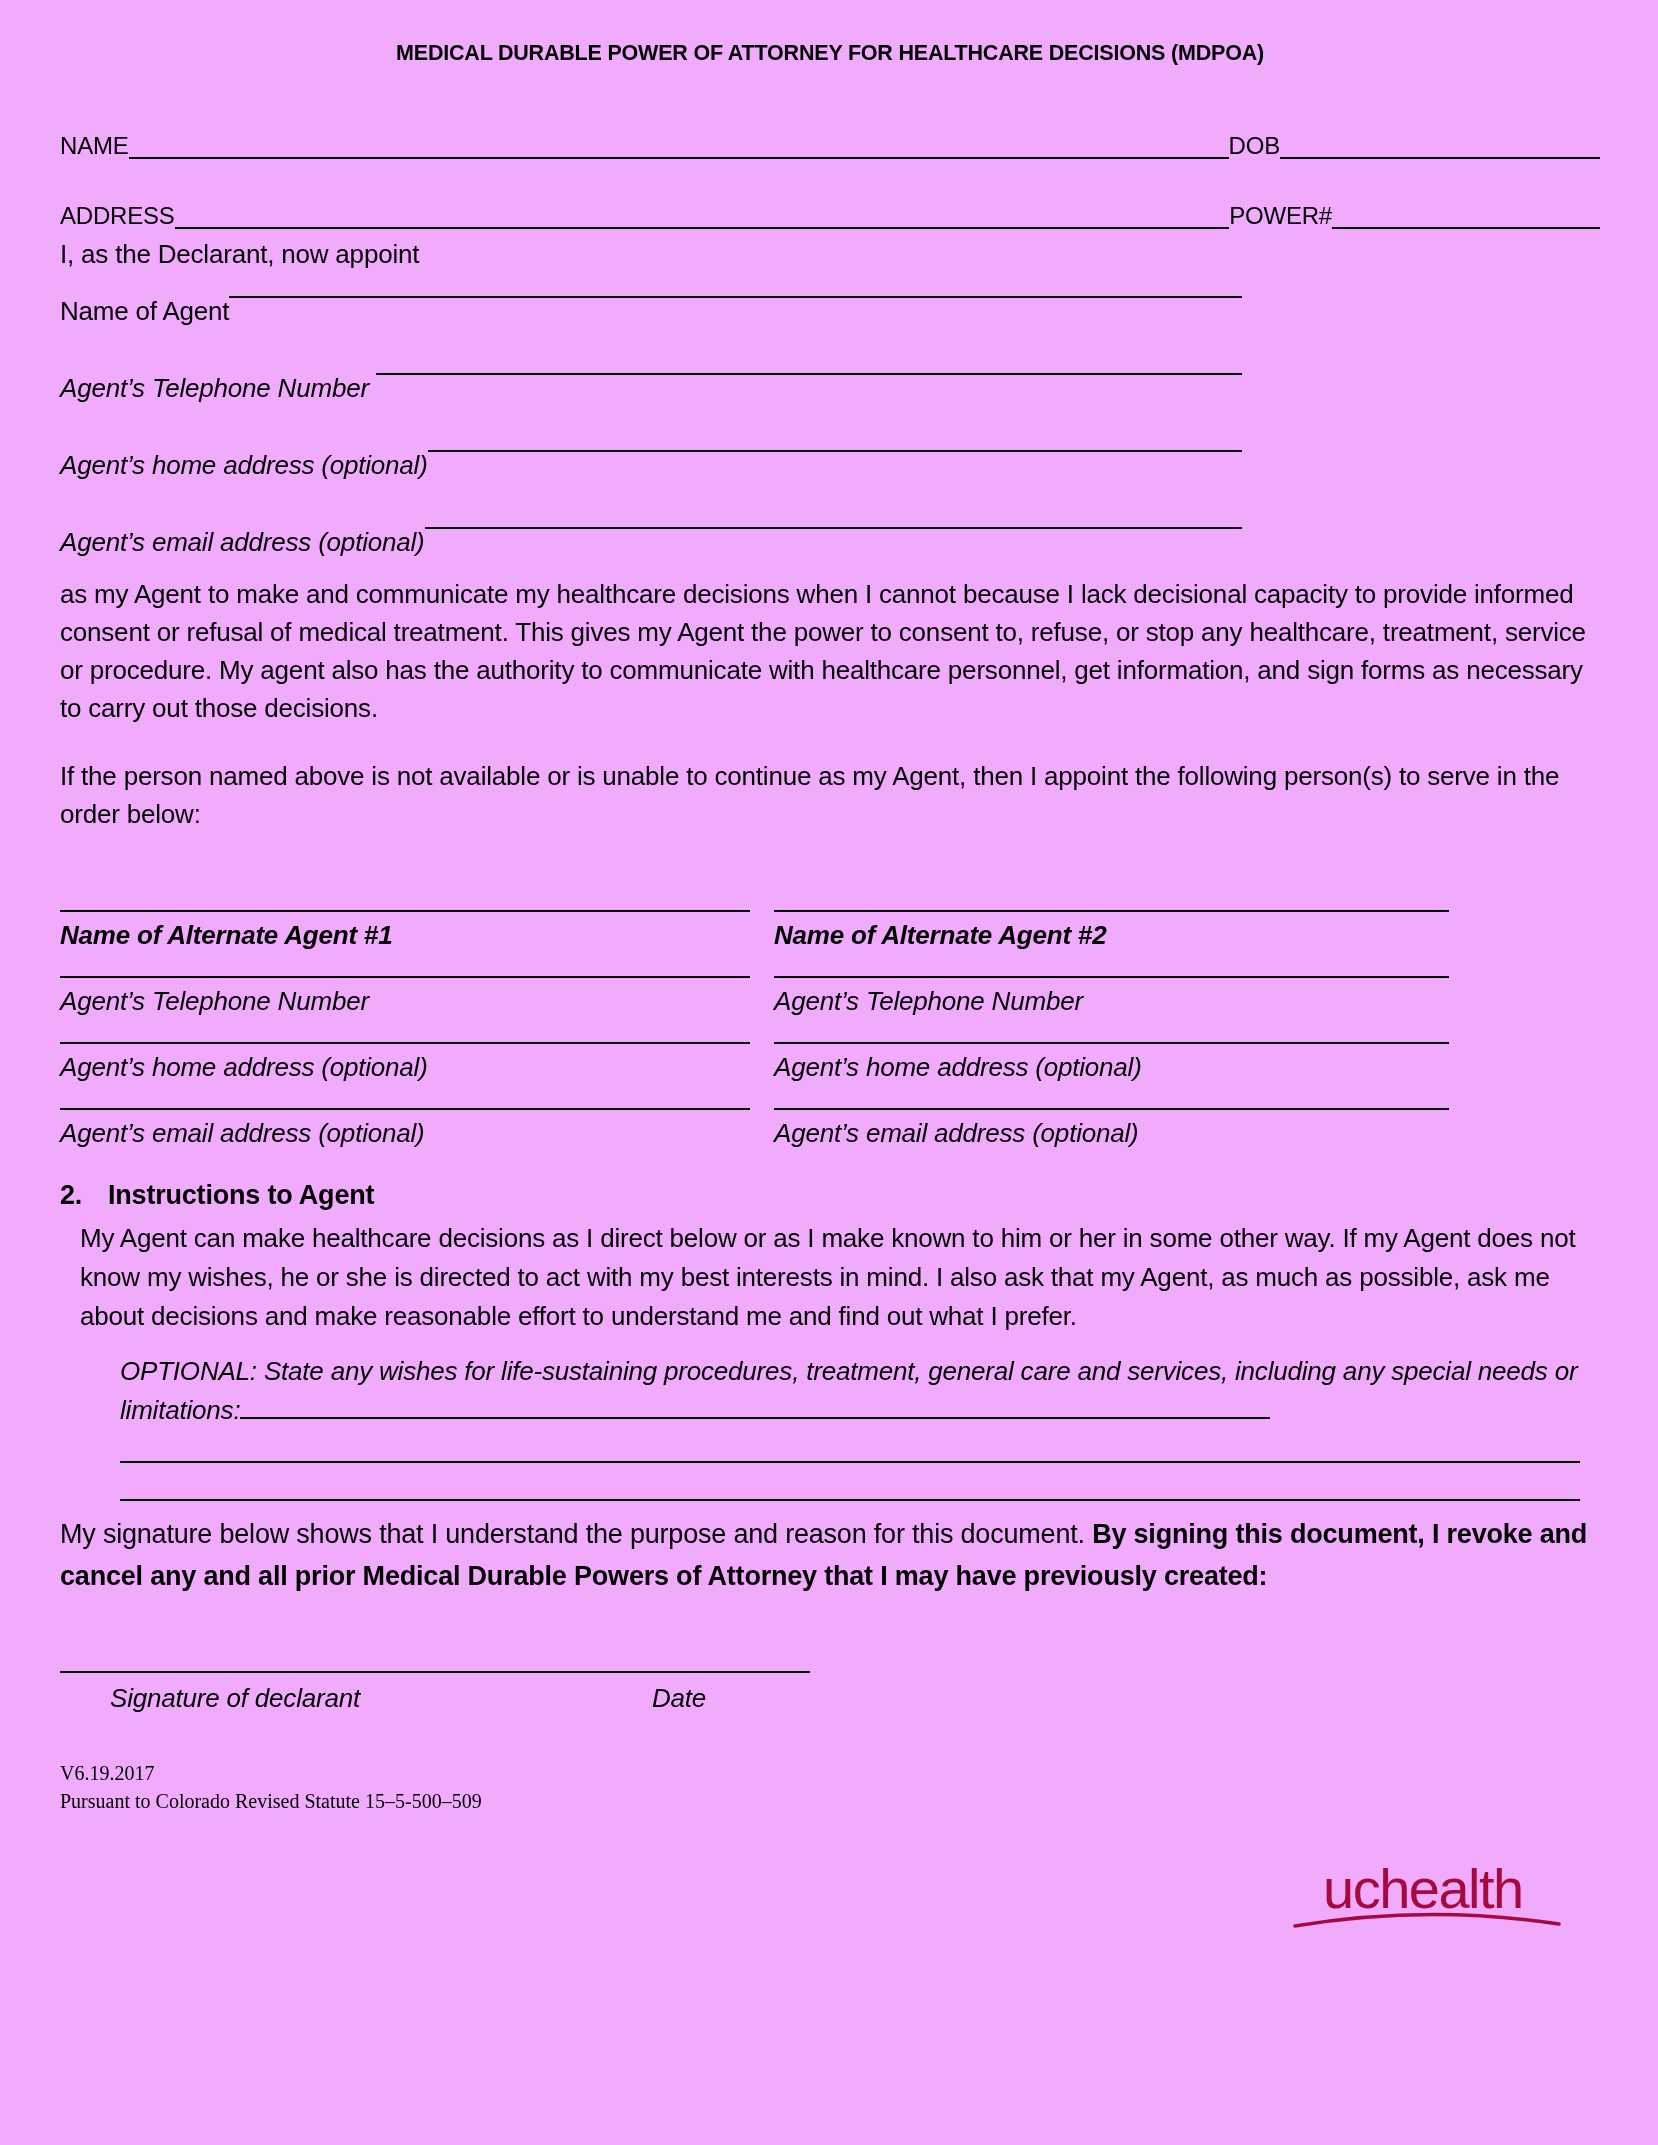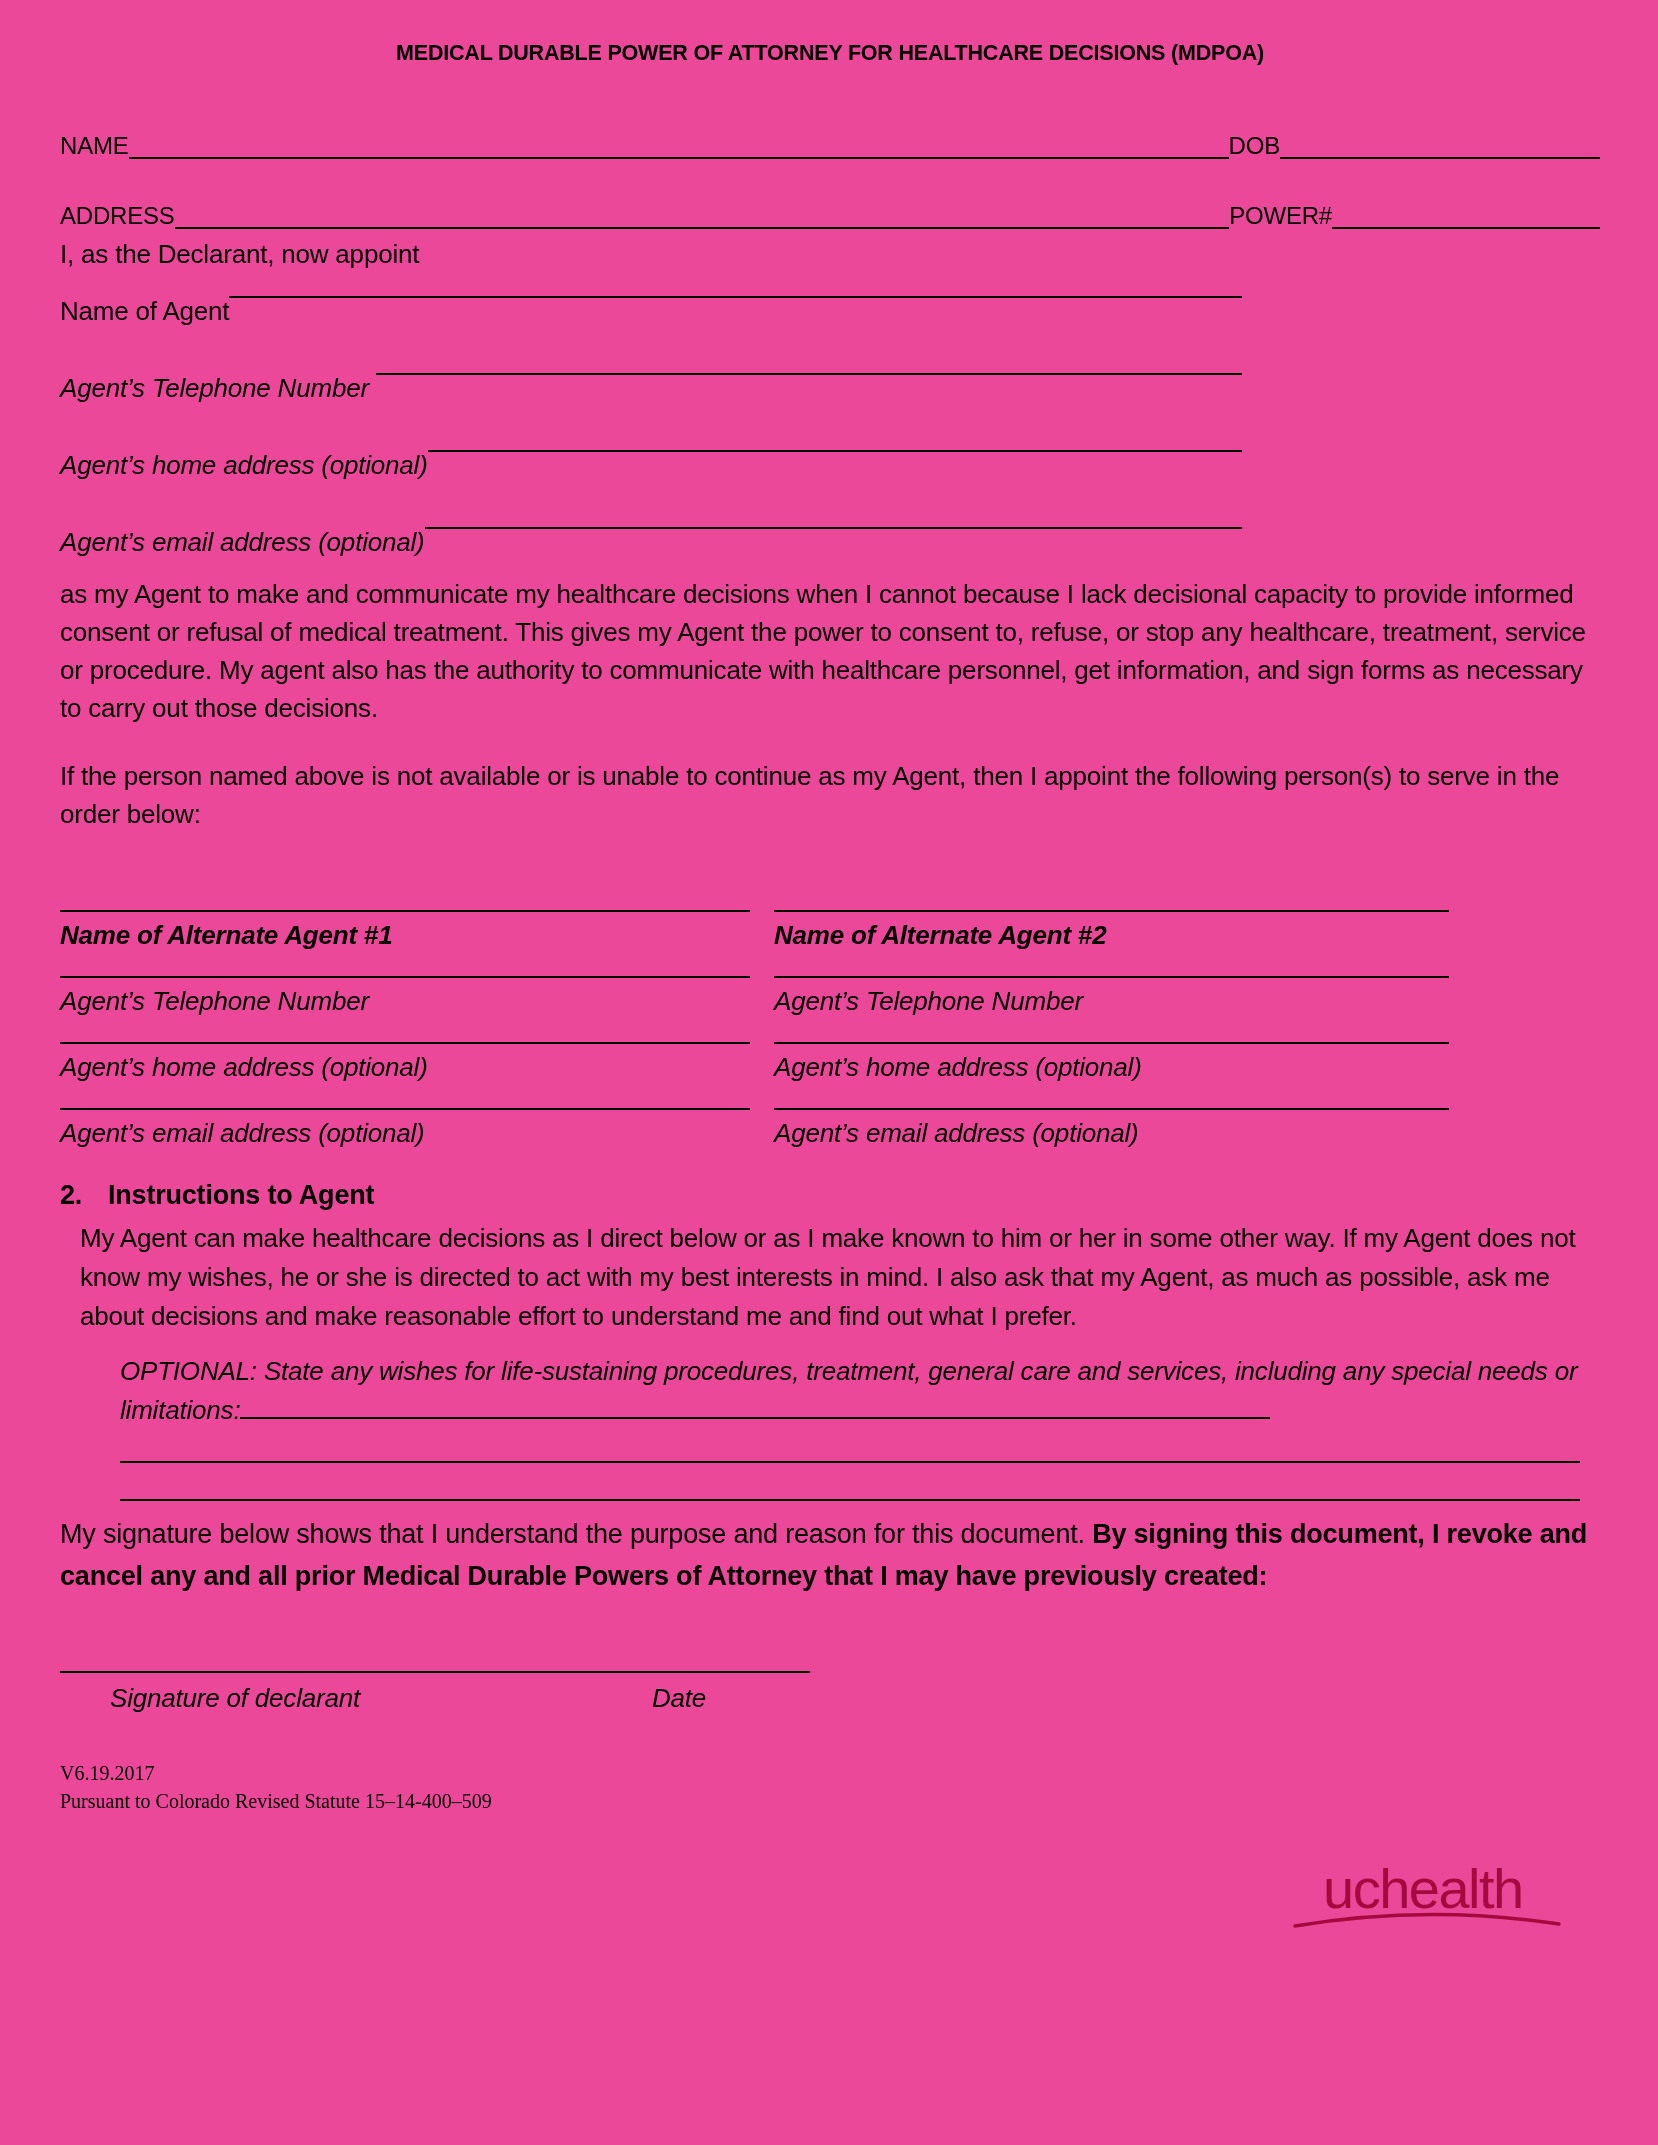--- a/index.html
+++ b/index.html
@@ -1,21 +1,21 @@
 <!DOCTYPE html>
 <html><head>
 <meta charset="utf-8">
 <style>
   * { margin:0; padding:0; box-sizing:border-box; }
   html,body { background:#e8e8e8; }
   .page {
     position:relative;
     width:1658px; height:2145px;
     margin:0 auto;
-    background:#ec4899;
+    background:#f0abfc;
     color:#000;
     font-family:"Liberation Sans","DejaVu Sans",sans-serif;
     letter-spacing:-0.2px;
     padding:0 58px 0 60px;
     overflow:hidden;
   }
   .doc-title {
     margin-top:40px;
     text-align:center;
     font-size:21.5px; font-weight:bold;
@@ -172,16 +172,16 @@
     <span class="it lbl2">Date</span>
   </div>
 
   <svg class="logo" viewBox="0 0 272 92" xmlns="http://www.w3.org/2000/svg">
     <text x="32" y="60" font-family="Liberation Sans, DejaVu Sans, sans-serif" font-size="56" font-weight="400" letter-spacing="-1.5" fill="#A6093D">uchealth</text>
     <path d="M4 78 Q136 56 268 76" fill="none" stroke-width="3.5" stroke-linecap="round" stroke="#A6093D"></path>
   </svg>
 
   <div class="footer">
     <div>V6.19.2017</div>
-    <div>Pursuant to Colorado Revised Statute 15–14-400–509</div>
+    <div>Pursuant to Colorado Revised Statute 15–5-500–509</div>
   </div>
 
 </div>
 
 </body></html>

